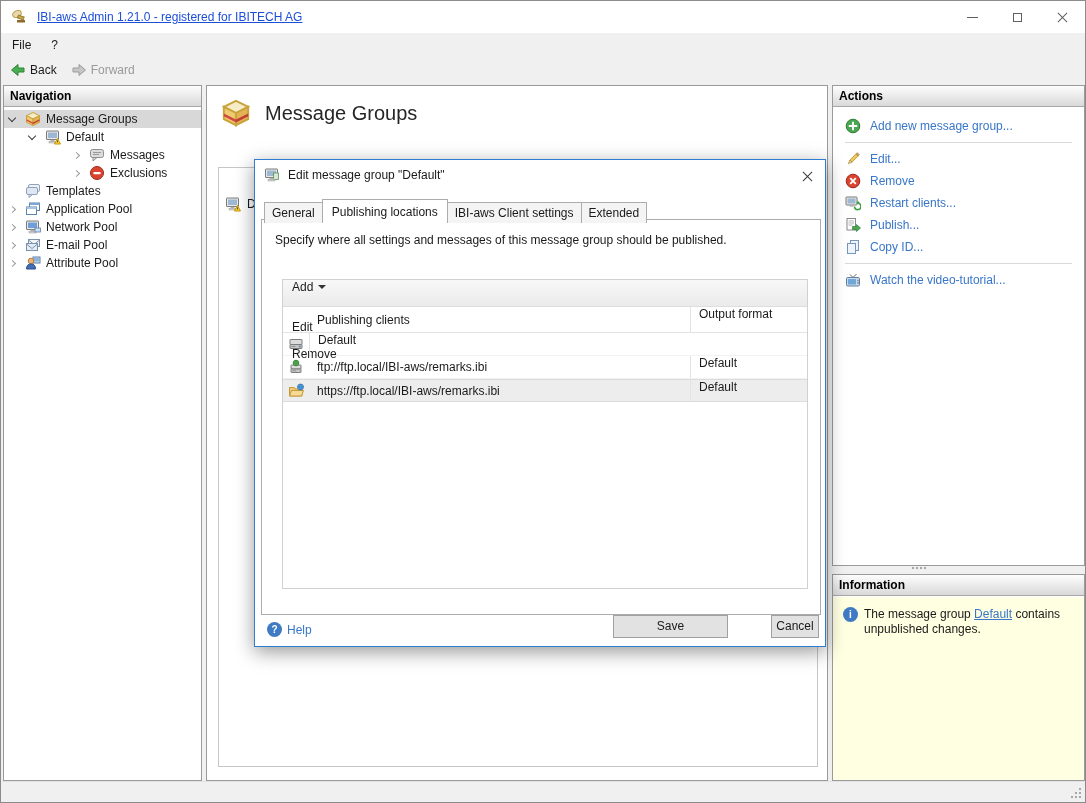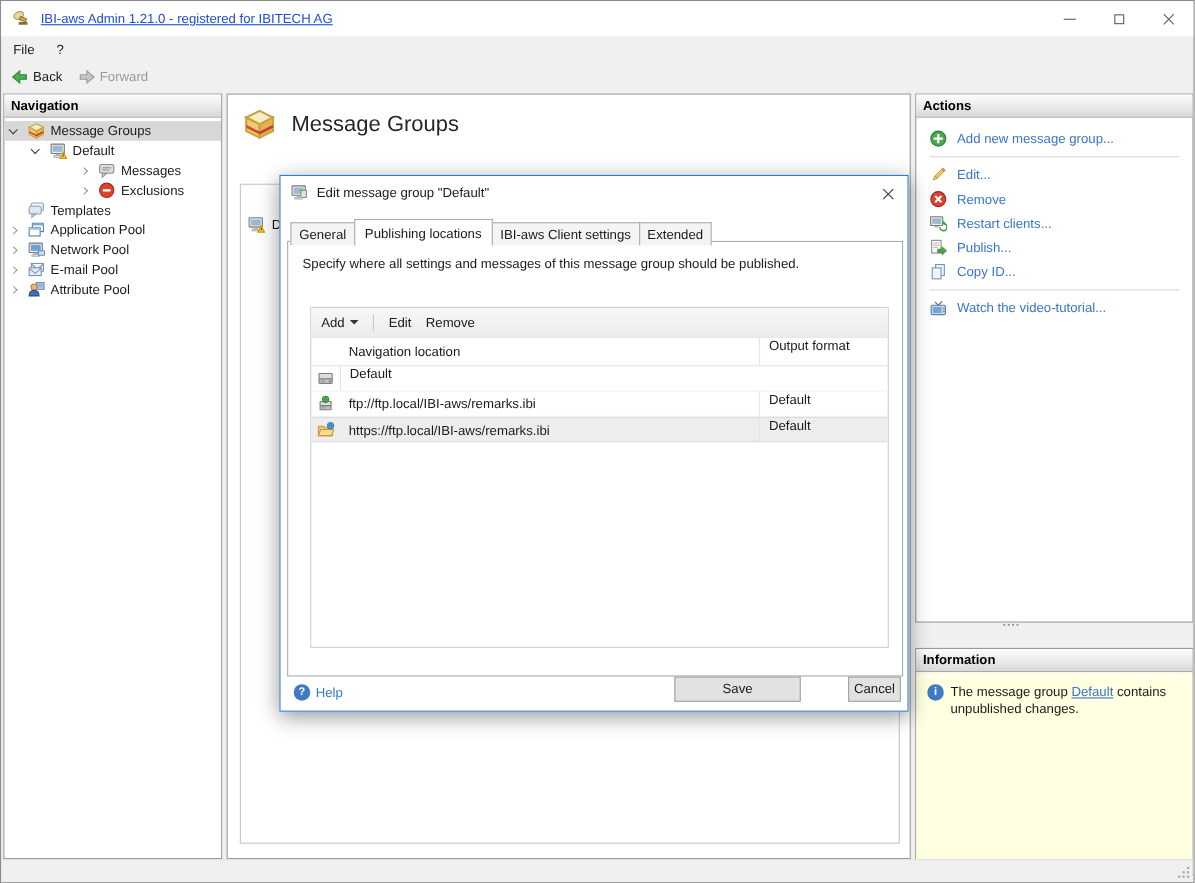--- a/index.html
+++ b/index.html
@@ -51,40 +51,40 @@
   #actions-panel { left:831px; top:84px; width:253px; height:481px; }
   .action-list { padding:8px 0 0 12px; }
   .action-item { height:22px; display:flex; align-items:center; gap:9px; color:var(--link,#3876c8); cursor:pointer; }
   .action-item span.lbl { color:#3876c8; }
   .action-sep { height:1px; background:#d9d9d9; margin:5px 12px 5px 0; }
   .aicon { width:16px; min-width:16px; height:16px; display:inline-flex; }
 
   .splitter-dots { position:absolute; left:911px; top:566px; display:flex; gap:2px; }
   .splitter-dots i { width:2px; height:2px; background:#8f8f8f; border-radius:50%; }
 
-  #info-panel { left:831px; top:588px; width:253px; height:207px; }
+  #info-panel { left:831px; top:573px; width:253px; height:207px; }
   .info-body { background:#ffffe1; position:absolute; top:22px; bottom:0; left:0; right:0; padding:10px 8px 0 10px; display:flex; gap:6px; }
   .info-text { line-height:15px; width:205px; }
   .link { color:#3876c8; } .link.u { text-decoration:underline; }
 
   .statusbar { position:absolute; left:1px; right:1px; bottom:1px; height:20px; background:#f0f0f0; border-top:1px solid #e2e2e2; }
   .grip { position:absolute; right:2px; bottom:2px; }
 
   
   #dialog { position:absolute; left:253px; top:158px; width:572px; height:488px; background:#fff; border:1px solid #2f7cd2; box-shadow:0 5px 18px rgba(0,0,0,.4); z-index:10; }
   .dlg-title { height:30px; display:flex; align-items:center; gap:8px; padding-left:9px; }
   .dlg-close { position:absolute; right:8px; top:8px; width:20px; height:16px; display:flex; align-items:center; justify-content:center; }
   .dlg-close .glyph-close:before,.dlg-close .glyph-close:after { background:#3a3a3a; }
   .tabs { position:absolute; left:9px; top:39px; display:flex; align-items:flex-end; z-index:2; }
   .tab { padding:3px 7px 3px 7px; border:1px solid #acacac; border-bottom:none; background:#f4f4f4; margin-right:-1px; }
   .tab.active { background:#fff; padding:5px 9px 4px 9px; position:relative; }
   .tab-panel { position:absolute; left:6px; top:59px; width:560px; height:396px; border:1px solid #acacac; background:#fff; }
   .dlg-desc { padding:13px 0 0 13px; }
   .grid-box { position:absolute; left:20px; top:59px; width:526px; height:310px; border:1px solid #d0d0d0; background:#fff; }
-  .grid-toolbar { height:27px; background:linear-gradient(#f8f8f8,#ebebeb); border-bottom:1px solid #dedede; display:flex; align-items:center; gap:13px; padding-left:9px; }
+  .grid-toolbar { height:27px; background:linear-gradient(#f8f8f8,#ebebeb); border-bottom:1px solid #dedede; display:flex; gap:13px; padding-left:9px;flex-direction:column; }
   .tb-btn { display:flex; align-items:center; gap:5px; }
   .caret { width:0; height:0; border-left:4px solid transparent; border-right:4px solid transparent; border-top:4px solid #333; }
   .tb-sep { width:1px; height:15px; background:#c8c8c8; }
   .grid-head { display:grid; grid-template-columns:26px 1fr 117px; height:26px; align-items:center; border-bottom:1px solid #e3e3e3; }
   .grid-head .hc { padding-left:8px; color:#1a1a1a; }
   .col-line { border-left:1px solid #e3e3e3; height:100%; display:flex; align-items:flex-start; }
   .grid-row { display:grid; grid-template-columns:26px 1fr 117px; height:23px; align-items:center; border-bottom:1px solid #f2f2f2; }
   .grid-row .cell { padding-left:8px; }
   .grid-row .ic { justify-self:center; width:16px; height:16px; }
   .grid-row.selected { background:#ededed; border-top:1px solid #dcdcdc; border-bottom:1px solid #dcdcdc; }
@@ -411,21 +411,21 @@
           <div class="tb-btn">
               <span>Edit</span>
             </div>
           <div class="tb-btn">
               <span>Remove</span>
             </div>
         </div>
 
         <div class="grid-head">
           <div></div>
-          <div class="hc">Navigation location</div>
+          <div class="hc">Publishing clients</div>
           <div class="col-line">
               <div class="hc">Output format</div>
             </div>
         </div>
 
         <div class="grid-row">
           <svg class="ic" viewBox="0 0 16 16">
               <rect x="2" y="3.5" width="12" height="5" rx="0.5" fill="#dcdcdc" stroke="#7d7d7d"></rect>
               <rect x="2" y="8.5" width="12" height="4" rx="0.5" fill="#c6c6c6" stroke="#7d7d7d"></rect>
               <circle cx="11.8" cy="10.5" r="0.9" fill="#4a7fc1"></circle>

